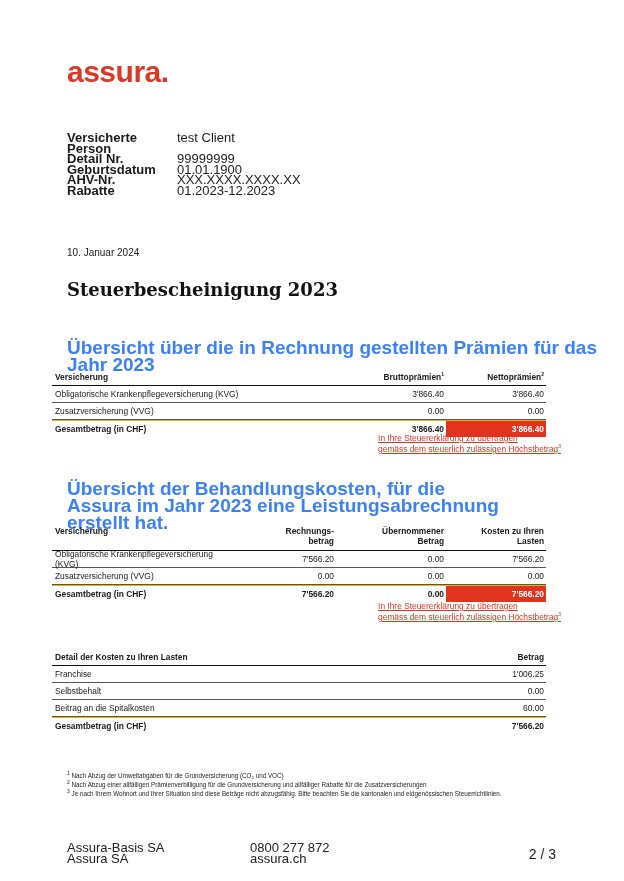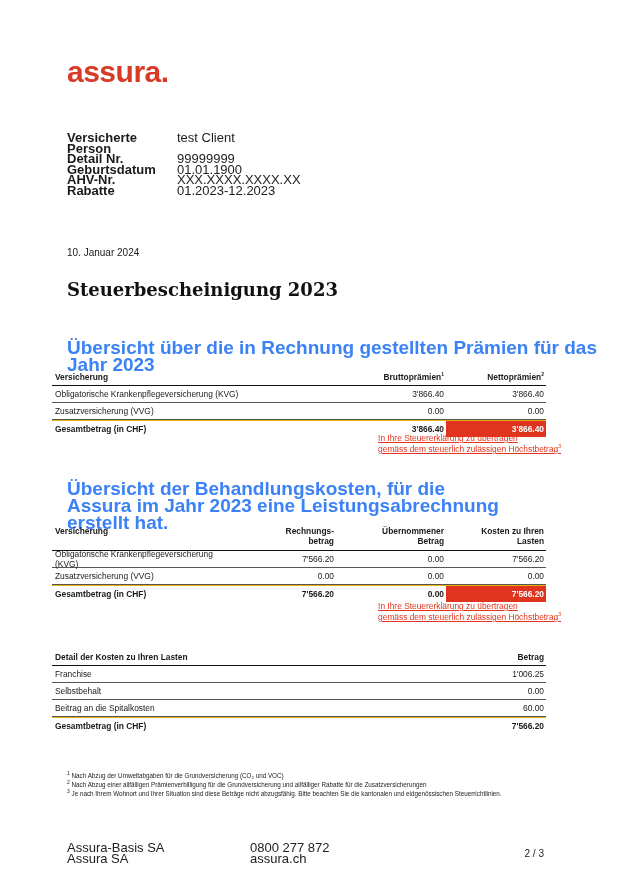--- a/index.html
+++ b/index.html
@@ -52,21 +52,21 @@
   .n1 { top: 433px; }
   .n2 { top: 601px; }
 
   sup { font-size: 5px; vertical-align: super; line-height: 0; }
 
   .footnotes { left: 67px; top: 771px; font-size: 6.3px; line-height: 9.2px; color: #222; width: 480px; }
 
   .footer { top: 843px; font-size: 13px; line-height: 10.5px; color: #222; }
   .f1 { left: 67px; }
   .f2 { left: 234px; margin-left: 16px; }
-  .f3 { right: 80px; top: 849px; font-size: 10px; }
+  .f3 { right: 68px; top: 849px; font-size: 14px; }
 </style>
 </head>
 <body>
 
 <div class="abs logo">assura.</div>
 
 <div class="abs info">
   <div class="row">
       <span class="lbl">Versicherte Person</span>
       <span class="val">test Client</span>

